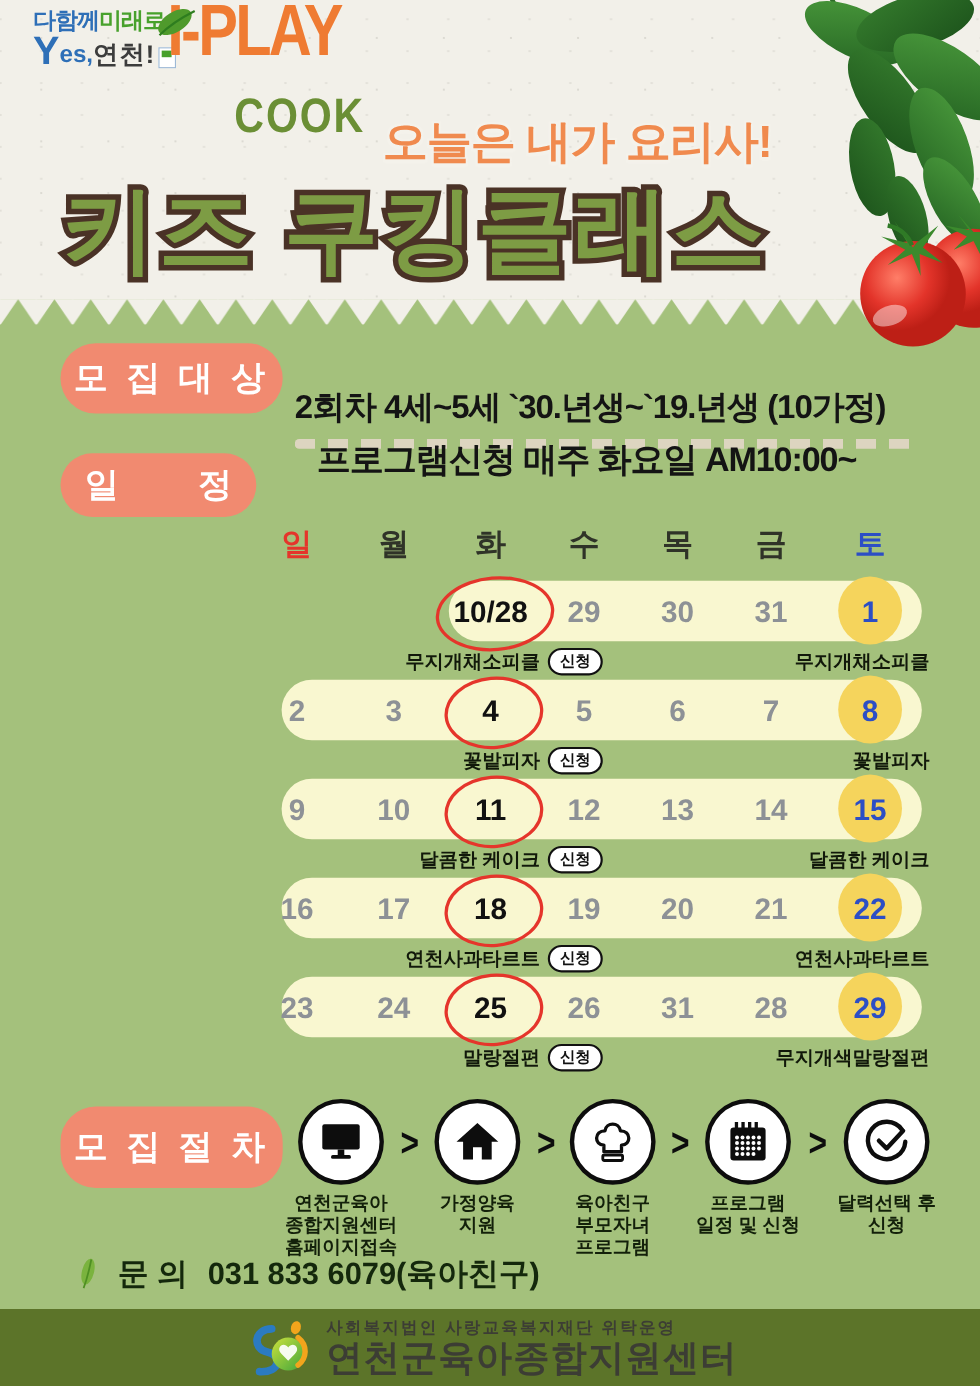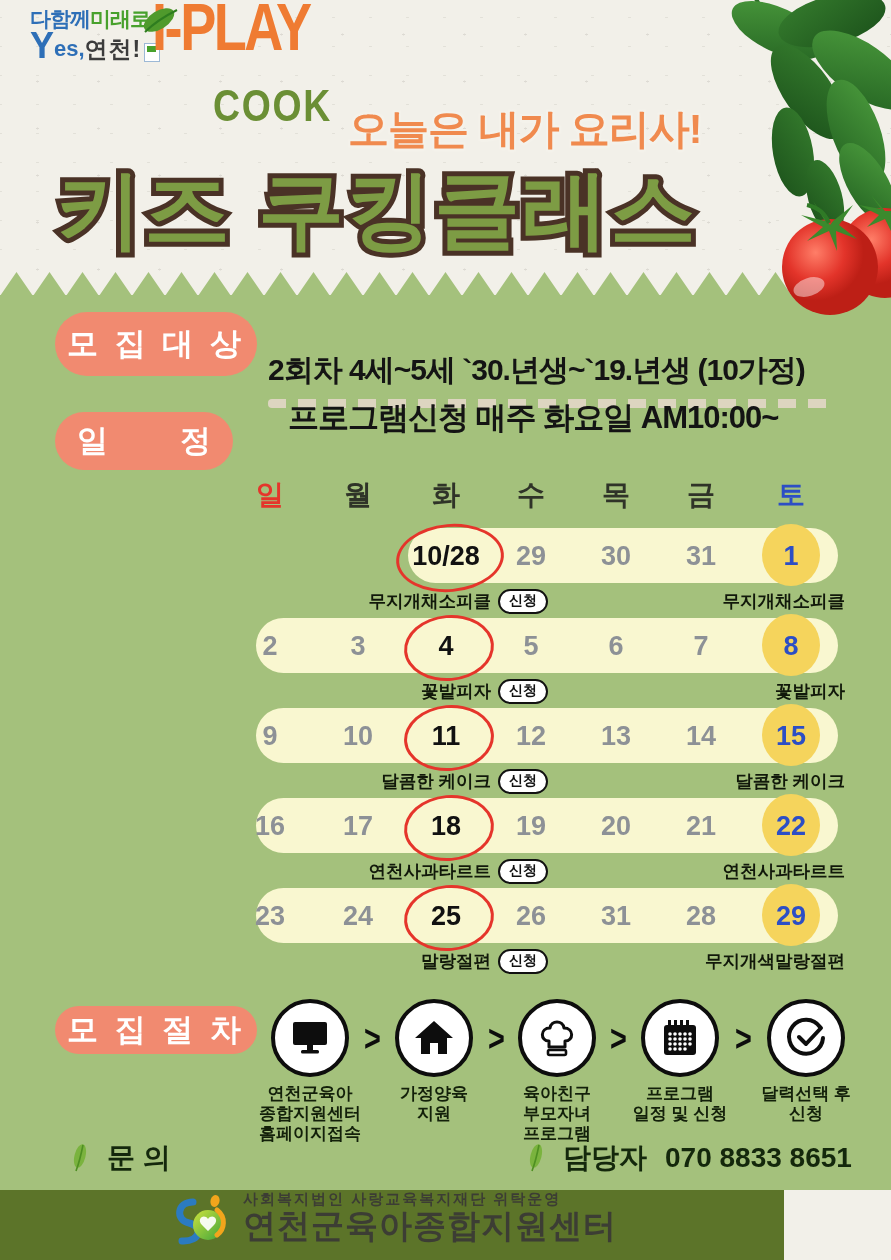--- a/index.html
+++ b/index.html
@@ -55,21 +55,21 @@
   .tomatoes{position:absolute;left:745px;top:195px;z-index:4;}
   
   .zigzag{position:absolute;left:0;top:272px;z-index:2;}
   .green-zone{position:absolute;left:0;top:295px;width:891px;height:895px;background:#a4c17c;z-index:2;}
   .section-pill{
     position:absolute;background:#f18a70;border-radius:32px;color:#fff;
     font-weight:900;display:flex;align-items:center;justify-content:center;z-index:3;
   }
   .recruit-pill{left:55px;top:312px;width:202px;height:64px;font-size:31px;letter-spacing:4px;}
   .schedule-pill{left:55px;top:412px;width:178px;height:58px;font-size:31px;justify-content:space-between;padding:0 22px;box-sizing:border-box;}
-  .process-pill{left:55px;top:1006px;width:202px;height:48px;font-size:31px;letter-spacing:4px;}
+  .process-pill{left:55px;top:1006px;width:202px;height:74px;font-size:31px;letter-spacing:4px;}
   .recruit-line1,.recruit-line2{
     position:absolute;left:268px;z-index:3;font-size:30px;font-weight:800;color:#141414;white-space:nowrap;letter-spacing:-1px;
   }
   .recruit-line1{top:305px;} .recruit-line2{top:350px;}
   .dashes{
     position:absolute;left:268px;top:399px;width:562px;height:9px;z-index:3;
     background:repeating-linear-gradient(90deg,#ddd5c0 0 18px,transparent 18px 30px);border-radius:4px;
   }
   .schedule-text{position:absolute;left:268px;top:397px;z-index:3;font-size:31px;font-weight:700;color:#141414;white-space:nowrap;letter-spacing:-1px;margin-left:20px;}
   
@@ -98,22 +98,22 @@
   .step-arrow{position:absolute;top:1018px;z-index:3;font-size:36px;font-weight:900;color:#0d0d0d;transform:scaleX(.8);}
   .step-label{
     position:absolute;top:1084px;width:150px;z-index:3;text-align:center;
     font-size:17px;font-weight:800;color:#13200a;line-height:1.18;white-space:pre-line;
   }
   
   .contact-group{position:absolute;top:1139px;z-index:3;display:flex;align-items:center;gap:18px;
     font-size:28px;font-weight:900;color:#14280c;white-space:nowrap;}
   .contact-group .val{letter-spacing:0;}
   .footer{
-    position:absolute;left:0;top:1190px;width:784px;height:70px;background:#5c7429;z-index:3;
-    display:flex;justify-content:center;gap:12px;
+    position:absolute;left:0;top:1190px;width:891px;height:70px;background:#5c7429;z-index:3;
+    display:flex;align-items:center;justify-content:center;gap:12px;
   }
   .footer-text .small{font-size:15px;font-weight:800;color:#3c3d34;letter-spacing:2px;}
   .footer-text .large{font-size:33px;font-weight:900;color:#3c3d34;letter-spacing:1px;line-height:1.05;}
 </style>
 </head>
 <body>
 
 <div class="page">
 
   <div class="paper-texture"></div>
@@ -376,28 +376,21 @@
 일정 및 신청</div>
   <div class="step-label" style="left:731px">달력선택 후
 신청</div>
 
   <div class="contact-group" style="left:72px">
     <svg width="17" height="30" viewBox="0 0 17 30">
       <ellipse cx="8" cy="13" rx="5.5" ry="12" fill="#7ab33e" transform="rotate(14 8 13)"></ellipse>
       <path d="M4 28 C7 20 9 12 11 2" stroke="#4e8f22" stroke-width="1.6" fill="none"></path>
     </svg>
     <span>문  의</span>
-  </div>
-  <div class="contact-group" style="left:528px">
-    <svg width="17" height="30" viewBox="0 0 17 30">
-      <ellipse cx="8" cy="13" rx="5.5" ry="12" fill="#7ab33e" transform="rotate(14 8 13)"></ellipse>
-      <path d="M4 28 C7 20 9 12 11 2" stroke="#4e8f22" stroke-width="1.6" fill="none"></path>
-    </svg>
-    <span>담당자</span>
-    <span class="val">070 8833 8651</span>
+    <span class="val">031 833 6079(육아친구)</span>
   </div>
 
   <div class="footer">
     <svg width="64" height="58" viewBox="0 0 64 58">
       <defs>
           <linearGradient id="gy" x1="0" y1="0" x2="1" y2="1">
             <stop offset="0" stop-color="#cde23c"></stop>
             <stop offset="1" stop-color="#3fa43c"></stop>
           </linearGradient>
         </defs>

